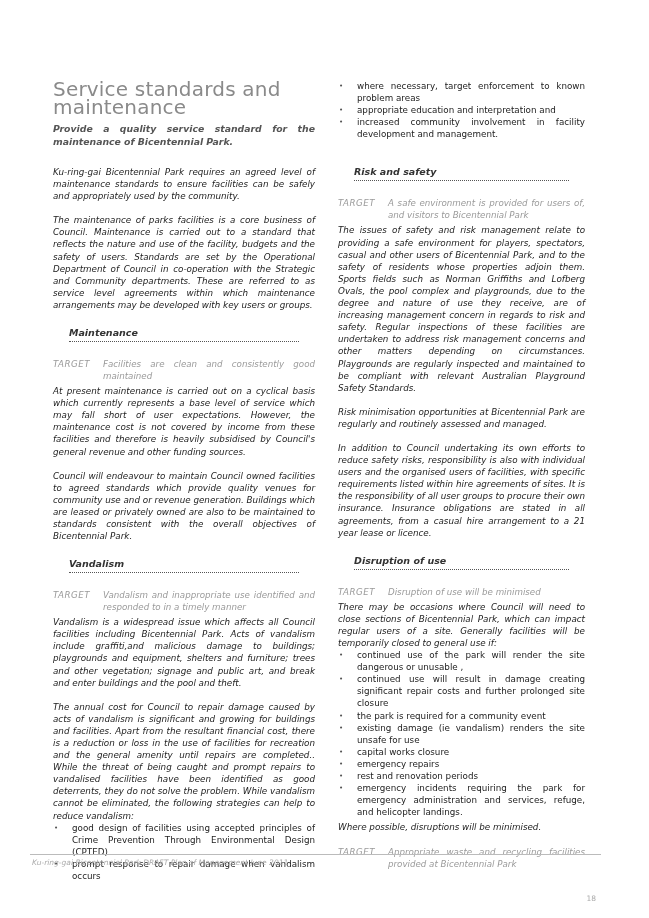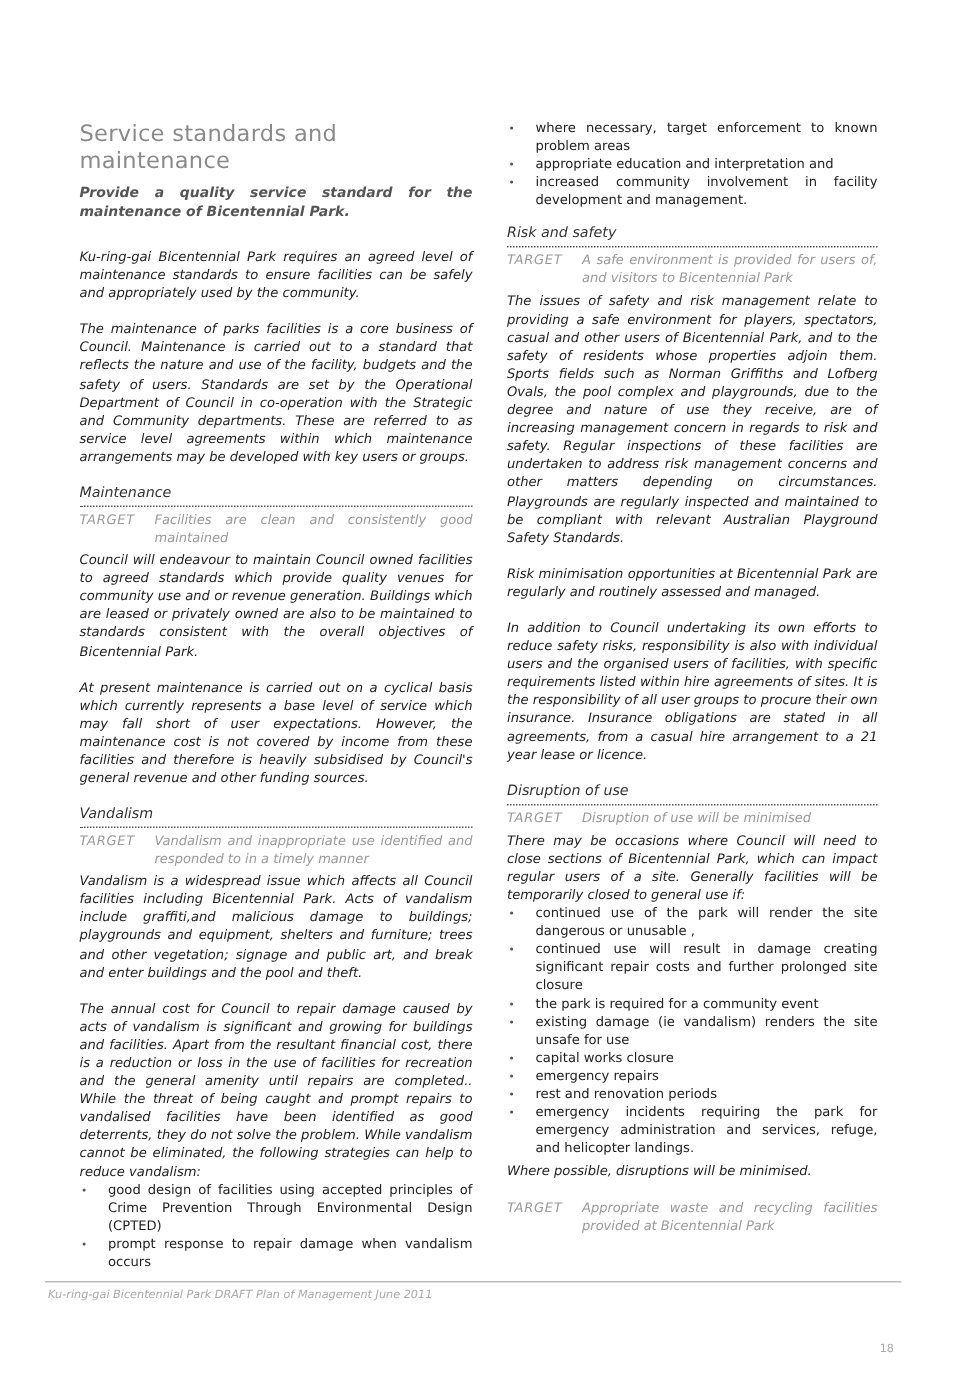--- a/index.html
+++ b/index.html
@@ -4,36 +4,36 @@
 <style>
   html, body { margin: 0; padding: 0; background: #ffffff; }
   body {
     width: 649px; height: 918px; position: relative; overflow: hidden;
     font-family: "DejaVu Sans", sans-serif; color: #222222;
   }
   .col { position: absolute; top: 80px; }
   .col-left { left: 53px; width: 262px; }
   .col-right { left: 338px; width: 247px; }
   .h1 {
-    font-size: 15px; color: #8a8a8a; letter-spacing: 0.2px; margin: 0 0 6px 0;
+    font-size: 20px; color: #8a8a8a; letter-spacing: 0.2px; margin: 0 0 6px 0;
     font-weight: normal; line-height: 18px;
   }
   .lead {
     font-size: 9.3px; font-style: italic; font-weight: bold; color: #555;
     line-height: 13px; margin: 0 0 18px 0; text-align: justify;
   }
   p.body {
     font-size: 8.75px; line-height: 12.1px; margin: 3px 0 12px 0; text-align: justify;
     color: #222;
     font-style: italic;
   }
   p.body.tight { margin-bottom: 0; }
   .h2 {
-    font-size: 9.5px; font-style: italic; font-weight: normal; color: #333;
-    padding-bottom: 2px; margin: 0;
+    font-size: 9.5px; font-style: italic; font-weight: bold; color: #333;
+    padding-bottom: 2px; margin: 16px;
     border-bottom: 1.5px dotted #555;
     line-height: 12px;
   }
   .target {
     display: flex; font-size: 8.7px; font-style: italic; color: #9a9a9a;
     line-height: 12px; margin: 3px 0 0 0; justify-content: space-between;
   }
   .target .tlabel { width: 50px; flex: none; letter-spacing: 0.5px; }
   .target .ttext { flex: 1; text-align: justify; }
   ul.bul { list-style: none; margin: 0; padding: 0; }
@@ -63,22 +63,22 @@
   <h1 class="h1">Service standards and maintenance</h1>
   <div class="lead">Provide a quality service standard for the maintenance of Bicentennial Park.</div>
   <p class="body">Ku-ring-gai Bicentennial Park requires an agreed level of maintenance standards to ensure facilities can be safely and appropriately used by the community.</p>
   <p class="body">The maintenance of parks facilities is a core business of Council. Maintenance is carried out to a standard that reflects the nature and use of the facility, budgets and the safety of users. Standards are set by the Operational Department of Council in co-operation with the Strategic and Community departments. These are referred to as service level agreements within which maintenance arrangements may be developed with key users or groups.</p>
 
   <h2 class="h2">Maintenance</h2>
   <div class="target">
     <span class="tlabel">TARGET</span>
     <span class="ttext">Facilities are clean and consistently good maintained</span>
   </div>
+  <p class="body">At present maintenance is carried out on a cyclical basis which currently represents a base level of service which may fall short of user expectations. However, the maintenance cost is not covered by income from these facilities and therefore is heavily subsidised by Council's general revenue and other funding sources.</p>
   <p class="body">Council will endeavour to maintain Council owned facilities to agreed standards which provide quality venues for community use and or revenue generation. Buildings which are leased or privately owned are also to be maintained to standards consistent with the overall objectives of Bicentennial Park.</p>
-  <p class="body">At present maintenance is carried out on a cyclical basis which currently represents a base level of service which may fall short of user expectations. However, the maintenance cost is not covered by income from these facilities and therefore is heavily subsidised by Council's general revenue and other funding sources.</p>
 
   <h2 class="h2">Vandalism</h2>
   <div class="target">
     <span class="tlabel">TARGET</span>
     <span class="ttext">Vandalism and inappropriate use identified and responded to in a timely manner</span>
   </div>
   <p class="body">Vandalism is a widespread issue which affects all Council facilities including Bicentennial Park. Acts of vandalism include graffiti,and malicious damage to buildings; playgrounds and equipment, shelters and furniture; trees and other vegetation; signage and public art, and break and enter buildings and the pool and theft.</p>
   <p class="body tight">The annual cost for Council to repair damage caused by acts of vandalism is significant and growing for buildings and facilities. Apart from the resultant financial cost, there is a reduction or loss in the use of facilities for recreation and the general amenity until repairs are completed.. While the threat of being caught and prompt repairs to vandalised facilities have been identified as good deterrents, they do not solve the problem. While vandalism cannot be eliminated, the following strategies can help to reduce vandalism:</p>
   <ul class="bul">
     <li><span class="dot">•</span><span>good design of facilities using accepted principles of Crime Prevention Through Environmental Design (CPTED)</span></li>

